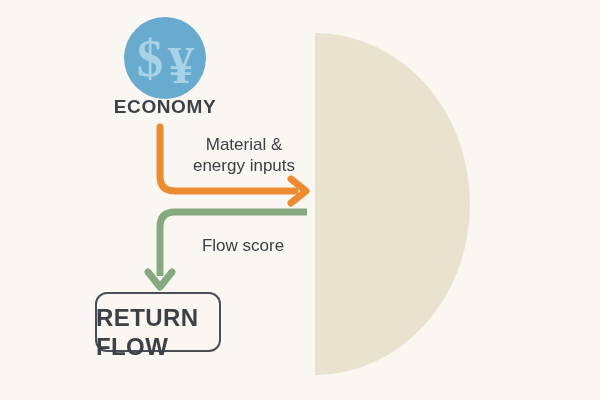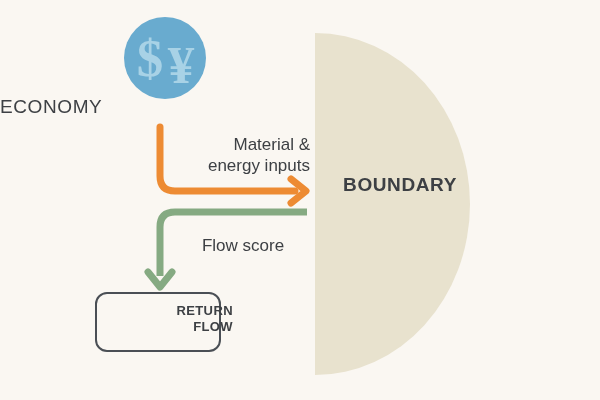--- a/index.html
+++ b/index.html
@@ -28,53 +28,54 @@
   .lbl {
     position: absolute;
     color: #3d4044;
     white-space: pre;
     line-height: 1.22;
   }
   #economy-label {
     left: 0;
     top: 95px;
     width: 330px;
+    text-align: center;
     font-size: 19px;
-    font-weight: normal;
+    font-weight: bold;
     letter-spacing: 0.6px;
   }
   #boundary-label {
     left: 330px;
     top: 173px;
     width: 140px;
     text-align: center;
     font-size: 19px;
     font-weight: bold;
     letter-spacing: 0.6px;
   }
   #material-label {
     left: 178px;
     top: 135px;
     width: 132px;
-    text-align: right;
+    text-align: center;
     font-size: 17px;
   }
   #flowscore-label {
     left: 180px;
     top: 236px;
     width: 126px;
     text-align: center;
     font-size: 17px;
   }
   #return-flow-label {
     left: 96px;
     top: 303px;
     width: 137px;
-    text-align: right;
-    font-size: 13px;
+    text-align: left;
+    font-size: 24px;
     font-weight: bold;
     letter-spacing: 0.4px;
   }
 </style>
 </head>
 <body>
 
 <div id="diagram-root">
 
   <svg id="diagram-canvas" viewBox="0 0 600 400">
@@ -91,21 +92,20 @@
     <path d="M 291 179 L 306 191 L 291 203" fill="none" stroke="#ED8B33" stroke-width="7" stroke-linecap="round" stroke-linejoin="round"></path>
 
     <path d="M 307 212 L 175 212 Q 160 212 160 227 L 160 276" fill="none" stroke="#85AA82" stroke-width="7" stroke-linecap="butt"></path>
     <path d="M 148 272 L 160 287 L 172 272" fill="none" stroke="#85AA82" stroke-width="7" stroke-linecap="round" stroke-linejoin="round"></path>
 
     <rect x="96" y="293" width="124" height="58" rx="11" ry="11" fill="none" stroke="#4a4f55" stroke-width="2"></rect>
   </svg>
 
   <div class="lbl" id="economy-label">ECONOMY</div>
 
-  <div class="lbl" id="boundary-label">BOUNDARY</div>
 
   <div class="lbl" id="material-label">Material &amp;
 energy inputs</div>
 
   <div class="lbl" id="flowscore-label">Flow score</div>
 
   <div class="lbl" id="return-flow-label">RETURN
 FLOW</div>
 
 </div>

